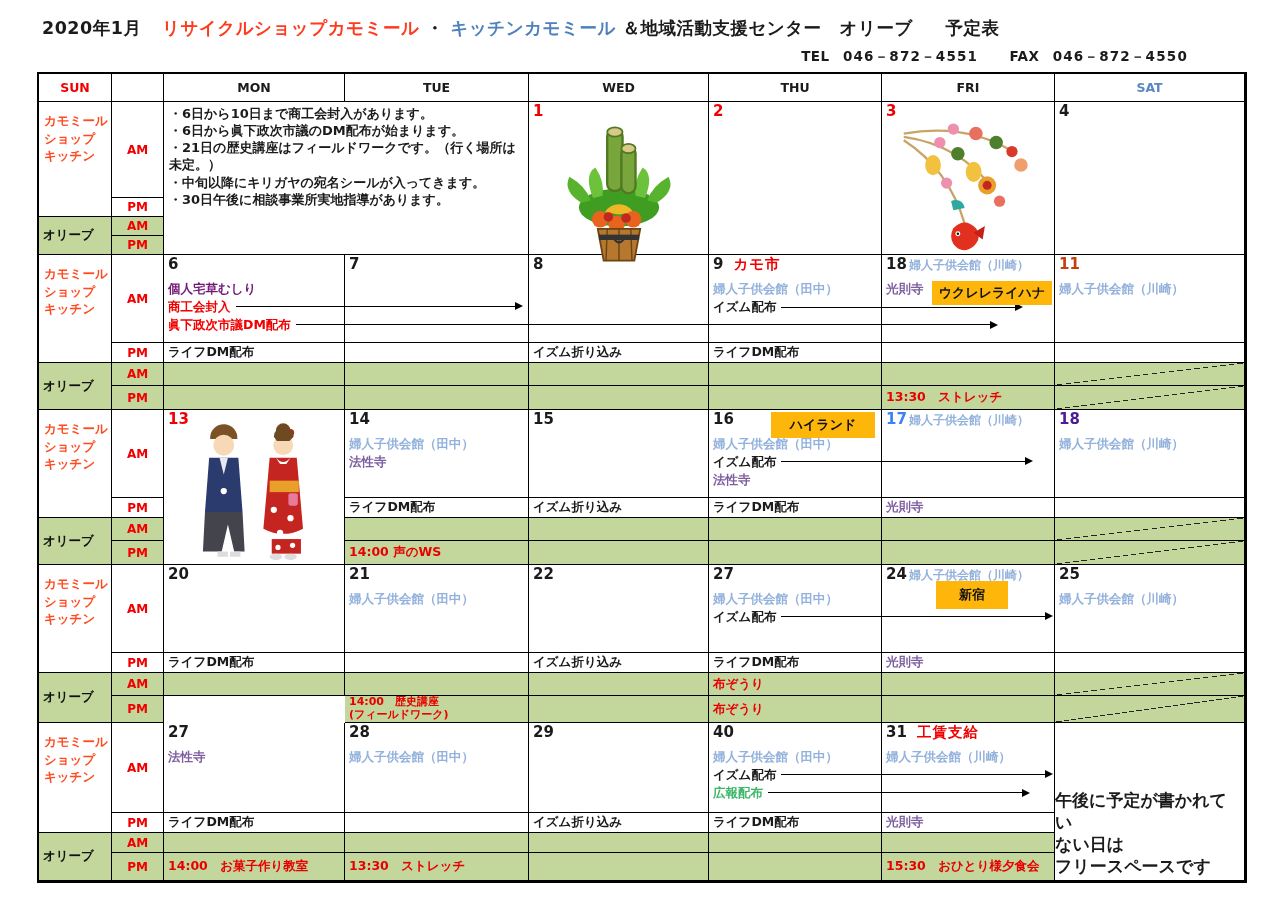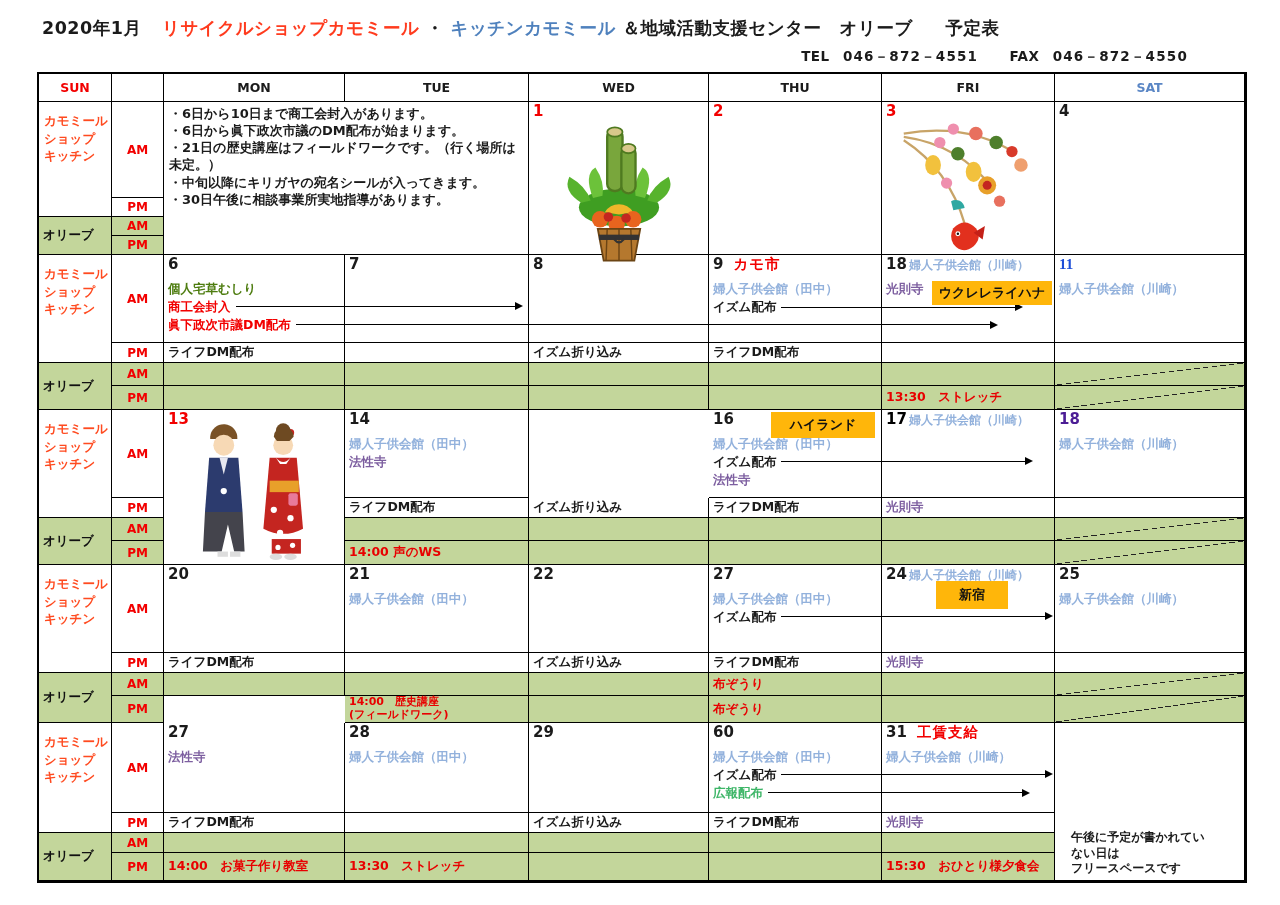--- a/index.html
+++ b/index.html
@@ -30,21 +30,21 @@
   .sfx-big{font-size:14.5px;margin-left:10px;letter-spacing:1px;}
   .lines{margin-top:7px;}
   .ln{display:flex;align-items:center;white-space:nowrap;padding:0 0 0 4px;font-size:12.5px;line-height:1.45;}
   .arrow{flex:none;height:0;border-top:1.6px solid #000;position:relative;z-index:6;margin-left:5px;}
   .arrow i{position:absolute;right:-2px;top:-4.8px;width:0;height:0;border-left:8px solid #000;border-top:4px solid transparent;border-bottom:4px solid transparent;}
   .hl{position:absolute;background:#ffb60a;color:#111;font-size:13px;display:flex;align-items:center;justify-content:center;z-index:7;white-space:nowrap;}
   .pmc{display:flex;align-items:center;font-size:12.5px;padding-left:4px;white-space:nowrap;}
   .oc{display:flex;align-items:center;font-size:12.5px;color:#e80000;padding-left:4px;white-space:nowrap;}
   .oc.sm{font-size:11px;line-height:1.15;white-space:pre-line;}
   .notes{font-size:13px;line-height:1.32;padding:3px 4px 0 5px;white-space:pre-line;}
-  .freenote{position:absolute;left:16px;bottom:3px;font-size:12px;line-height:1.3;white-space:pre-line;font-weight:700;}
+  .freenote{position:absolute;left:0;bottom:3px;font-size:17px;line-height:1.3;white-space:pre-line;font-weight:700;}
   .img{position:absolute;left:0;right:0;display:flex;justify-content:center;z-index:1;}
 </style>
 </head>
 <body>
 
 <div class="sheet">
   <div class="title">
     <span>2020年1月</span>
     <span class="t-shop">リサイクルショップカモミール</span>
     <span>・</span>
@@ -161,21 +161,21 @@
       <div class="c ampm" style="grid-area: 7 / 2;">PM</div>
       <div class="c lab-ol ol" style="grid-area: 8 / 1 / span 2;">オリーブ</div>
       <div class="c ampm ol" style="grid-area: 8 / 2;">AM</div>
       <div class="c ampm ol" style="grid-area: 9 / 2;">PM</div>
       <div class="c amcell" style="grid-area: 6 / 3;">
         <div class="numrow">
           <span class="num" style="color: rgb(27, 27, 27);">6</span>
         </div>
         <div class="lines">
           <div class="ln">
-            <span style="color: #4d7c0f;">個人宅草むしり</span>
+            <span style="color: #701a75;">個人宅草むしり</span>
           </div>
           <div class="ln">
             <span style="color: rgb(242, 0, 0);">商工会封入</span>
             <div class="arrow" style="width: 285px;">
               <i></i>
             </div>
           </div>
           <div class="ln">
             <span style="color: rgb(242, 0, 0);">眞下政次市議DM配布</span>
             <div class="arrow" style="width: 700px;">
@@ -241,21 +241,21 @@
           </div>
         </div>
       </div>
       <div class="c pmc" style="grid-area: 7 / 7;"></div>
       <div class="c oc ol" style="grid-area: 8 / 7;"></div>
       <div class="c oc ol" style="grid-area: 9 / 7;">
         <span style="color: rgb(232, 0, 0);">13:30　ストレッチ</span>
       </div>
       <div class="c amcell" style="grid-area: 6 / 8;">
         <div class="numrow">
-          <span class="num" style="color: #1d4ed8; font-family: Liberation Serif, serif;">11</span>
+          <span class="num" style="color: #c2410c;">11</span>
         </div>
         <div class="lines">
           <div class="ln">
             <span style="color: rgb(146, 177, 220);">婦人子供会館（川崎）</span>
           </div>
         </div>
       </div>
       <div class="c pmc" style="grid-area: 7 / 8;"></div>
       <div class="c oc ol hatch" style="grid-area: 8 / 8;"></div>
       <div class="c oc ol hatch" style="grid-area: 9 / 8;"></div>
@@ -315,20 +315,25 @@
           </div>
         </div>
       </div>
       <div class="c pmc" style="grid-area: 11 / 4;">
         <span style="color: rgb(27, 27, 27);">ライフDM配布</span>
       </div>
       <div class="c oc ol" style="grid-area: 12 / 4;"></div>
       <div class="c oc ol" style="grid-area: 13 / 4;">
         <span style="color: rgb(232, 0, 0);">14:00 声のWS</span>
       </div>
+      <div class="c amcell" style="grid-area: 10 / 5;">
+        <div class="numrow">
+          <span class="num" style="color: rgb(27, 27, 27);">15</span>
+        </div>
+      </div>
       <div class="c pmc" style="grid-area: 11 / 5;">
         <span style="color: rgb(27, 27, 27);">イズム折り込み</span>
       </div>
       <div class="c oc ol" style="grid-area: 12 / 5;"></div>
       <div class="c oc ol" style="grid-area: 13 / 5;"></div>
       <div class="c amcell" style="grid-area: 10 / 6;">
         <div class="numrow">
           <span class="num" style="color: rgb(27, 27, 27);">16</span>
         </div>
         <div class="hl" style="left: 62px; top: 2px; width: 104px; height: 26px;">ハイランド</div>
@@ -347,21 +352,21 @@
           </div>
         </div>
       </div>
       <div class="c pmc" style="grid-area: 11 / 6;">
         <span style="color: rgb(27, 27, 27);">ライフDM配布</span>
       </div>
       <div class="c oc ol" style="grid-area: 12 / 6;"></div>
       <div class="c oc ol" style="grid-area: 13 / 6;"></div>
       <div class="c amcell" style="grid-area: 10 / 7;">
         <div class="numrow">
-          <span class="num" style="color: #000000;">17</span>
+          <span class="num" style="color: #3b82f6;">17</span>
           <span class="sfx" style="color: rgb(146, 177, 220);">婦人子供会館（川崎）</span>
         </div>
       </div>
       <div class="c pmc" style="grid-area: 11 / 7;">
         <span style="color: rgb(125, 95, 160);">光則寺</span>
       </div>
       <div class="c oc ol" style="grid-area: 12 / 7;"></div>
       <div class="c oc ol" style="grid-area: 13 / 7;"></div>
       <div class="c amcell" style="grid-area: 10 / 8;">
         <div class="numrow">
@@ -512,21 +517,21 @@
           <span class="num" style="color: rgb(27, 27, 27);">29</span>
         </div>
       </div>
       <div class="c pmc" style="grid-area: 19 / 5;">
         <span style="color: rgb(27, 27, 27);">イズム折り込み</span>
       </div>
       <div class="c oc ol" style="grid-area: 20 / 5;"></div>
       <div class="c oc ol" style="grid-area: 21 / 5;"></div>
       <div class="c amcell" style="grid-area: 18 / 6;">
         <div class="numrow">
-          <span class="num" style="color: rgb(27, 27, 27);">60</span>
+          <span class="num" style="color: rgb(27, 27, 27);">40</span>
         </div>
         <div class="lines">
           <div class="ln">
             <span style="color: rgb(146, 177, 220);">婦人子供会館（田中）</span>
           </div>
           <div class="ln">
             <span style="color: rgb(27, 27, 27);">イズム配布</span>
             <div class="arrow" style="width: 270px;">
               <i></i>
             </div>

